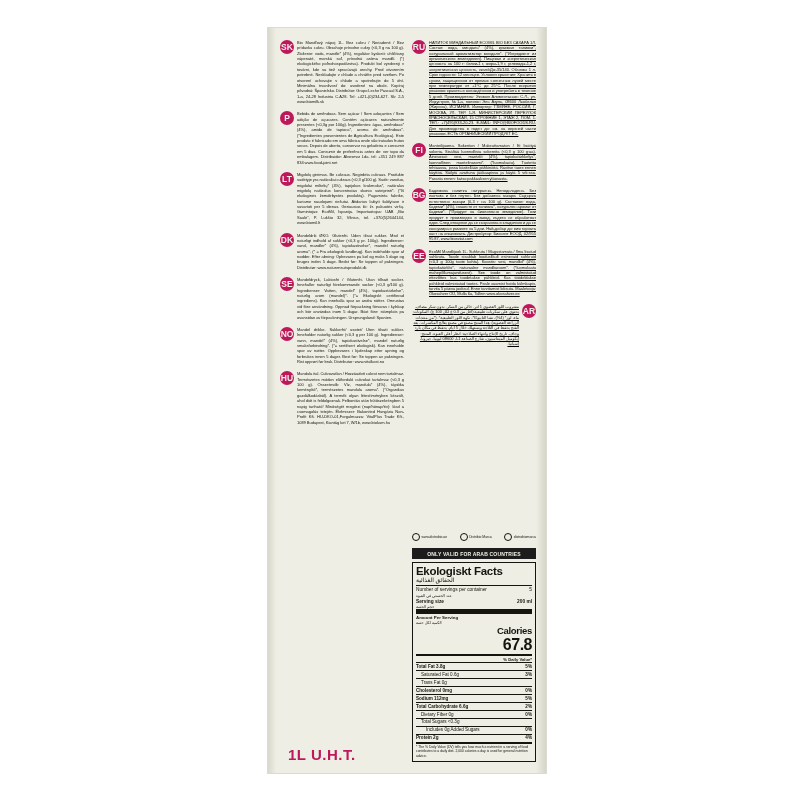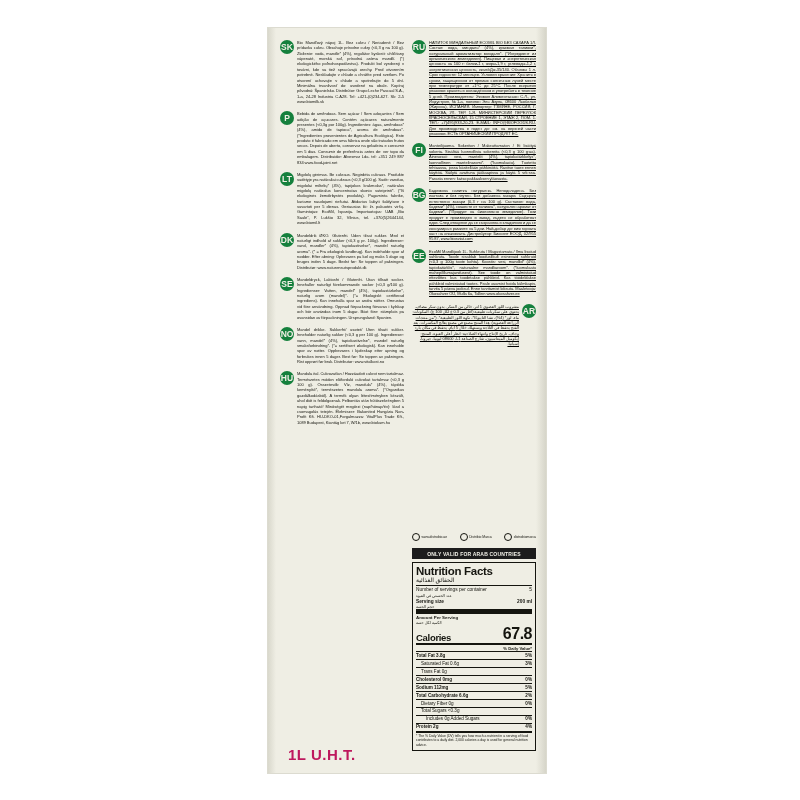--- a/index.html
+++ b/index.html
@@ -57,21 +57,21 @@
     margin-bottom: 7px;
     padding-left: 17px;
   }
   .cc {
     position: absolute;
     left: 0;
     top: 0;
     width: 14px;
     height: 14px;
     border-radius: 50%;
-    background: #15803d;
+    background: #be185d;
     color: #efeee4;
     font-size: 8.5px;
     line-height: 14px;
     text-align: center;
     font-weight: bold;
     letter-spacing: 0px;
   }
   .txt {
     font-size: 4.0px;
     line-height: 1.34;
@@ -159,20 +159,21 @@
   }
   .nf-amount {
     font-size: 4.4px;
     padding-top: 0.8px;
   }
   .nf-cal {
     display: flex;
     justify-content: space-between;
     align-items: flex-end;
     font-weight: bold;
+    flex-direction: column;
   }
   .nf-cal .c-l { font-size: 9.5px; letter-spacing: -0.3px; }
   .nf-cal .c-v { font-size: 16px; letter-spacing: -0.5px; }
   .nf-dv {
     text-align: right;
     font-size: 4.2px;
     font-weight: bold;
     padding: 0.6px 0;
   }
   .b { font-weight: bold; }
@@ -273,21 +274,21 @@
       </span>
       <span class="logo-item">
         <span class="logo-dot"></span>
         <span>distrobiomarca</span>
       </span>
     </div>
 
     <div id="arab-banner">ONLY VALID FOR ARAB COUNTRIES</div>
 
     <div id="nutrition">
-      <div class="nf-title">Nutrition Facts</div>
+      <div class="nf-title">Ekologiskt Facts</div>
       <div class="nf-title-ar">الحقائق الغذائية</div>
       <div class="rule-thin"></div>
       <div class="nf-serv">
         <span>Number of servings per container</span>
         <span>5</span>
       </div>
       <div class="nf-ar">عدد الحصص في العبوة</div>
       <div class="nf-serv b">
         <span>Serving size</span>
         <span>200 ml</span>

